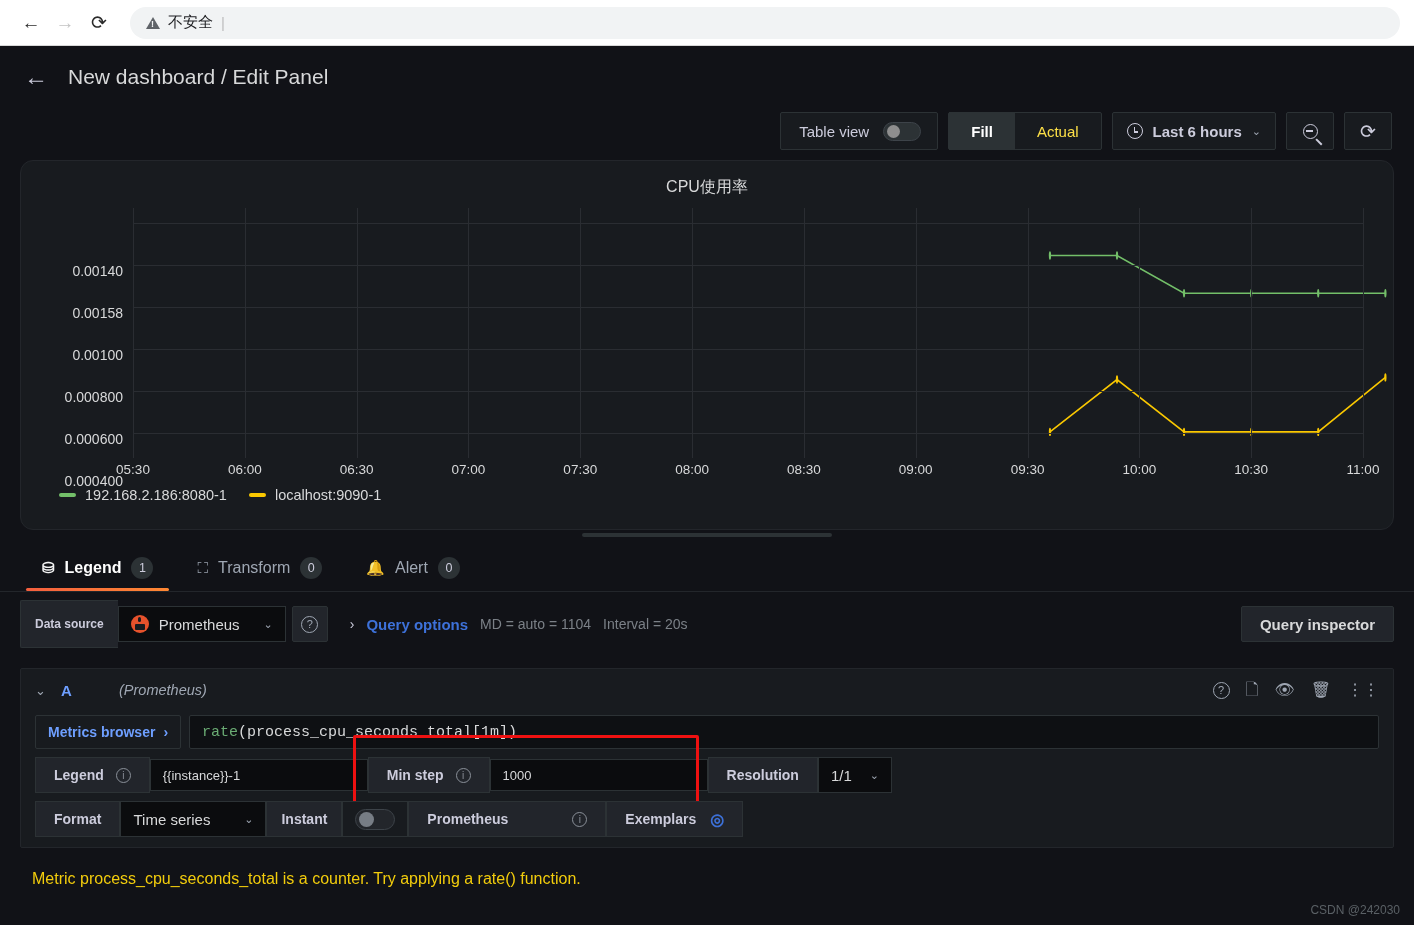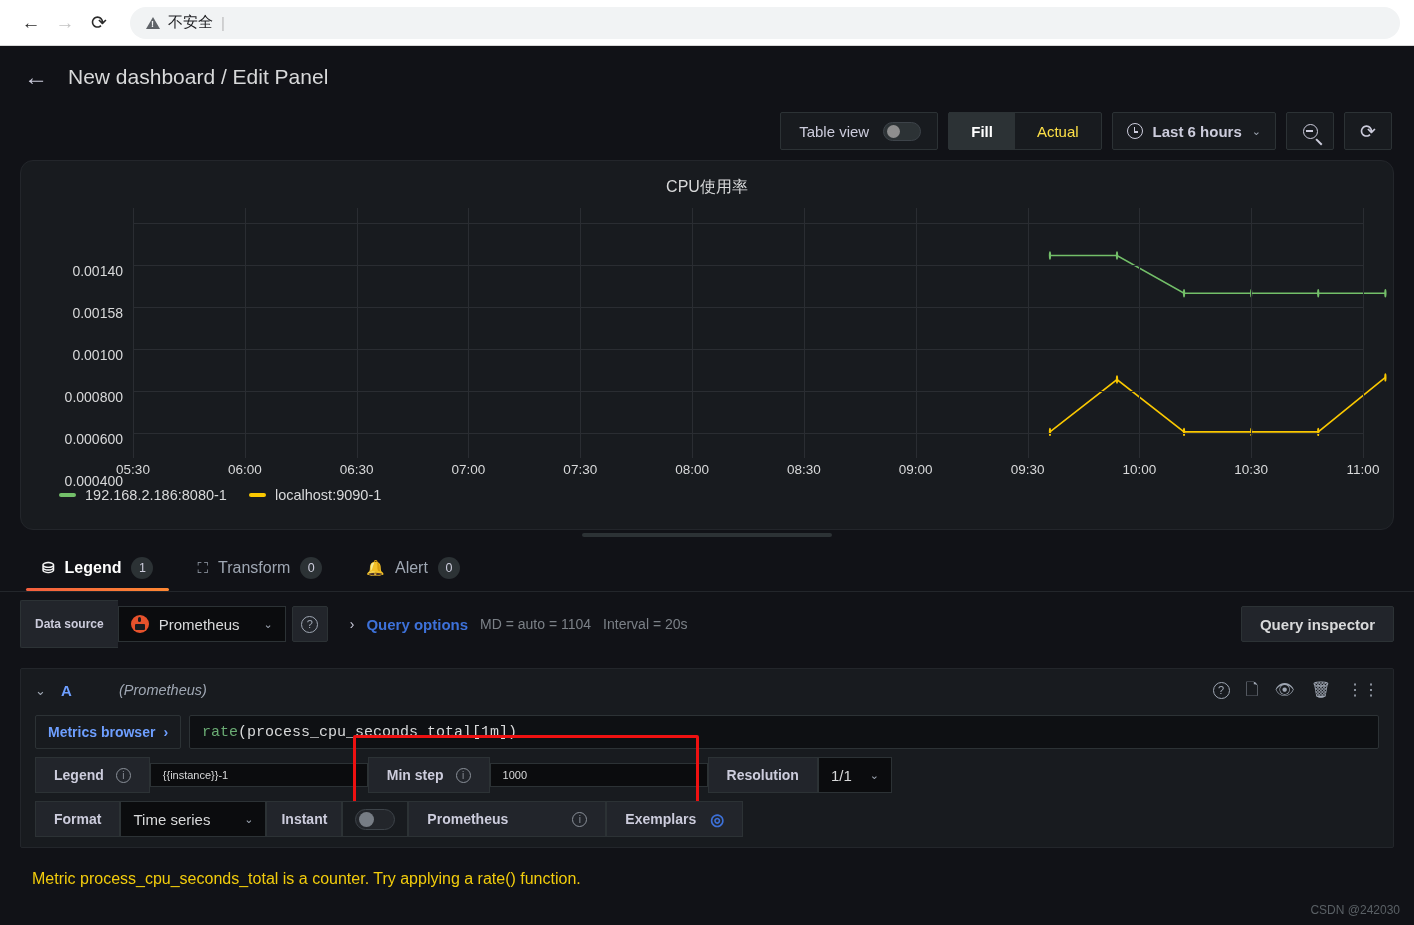--- a/index.html
+++ b/index.html
@@ -260,23 +260,23 @@
     background: #22252b; border: 1px solid #2c3235; height: 36px;
     display: flex; align-items: center; gap: 12px; padding: 0 18px;
     font-size: 14px; color: #ccccdc; font-weight: bold;
   }
   .info-c {
     width: 15px; height: 15px; border: 1.3px solid #8a9099; border-radius: 50%;
     font-size: 10px; display: flex; align-items: center; justify-content: center;
     color: #8a9099; font-weight: normal;
   }
   .opt-input {
-    background: #0b0c0e; border: 1px solid #2c3235; height: 24px;
+    background: #0b0c0e; border: 1px solid #2c3235; height: 32px;
     display: flex; align-items: center; padding: 0 12px;
-    font-size: 11px; color: #d8d9da; min-width: 218px;
+    font-size: 13px; color: #d8d9da; min-width: 218px;
   }
   .opt-select {
     background: #0b0c0e; border: 1px solid #2c3235; height: 36px;
     display: flex; align-items: center; justify-content: space-between;
     gap: 14px; padding: 7px 12px; font-size: 15px; color: #d8d9da; min-width: 74px;
   }
   .red-box {
     position: absolute; border: 3px solid #ee1111; border-radius: 2px;
     pointer-events: none;
   }

